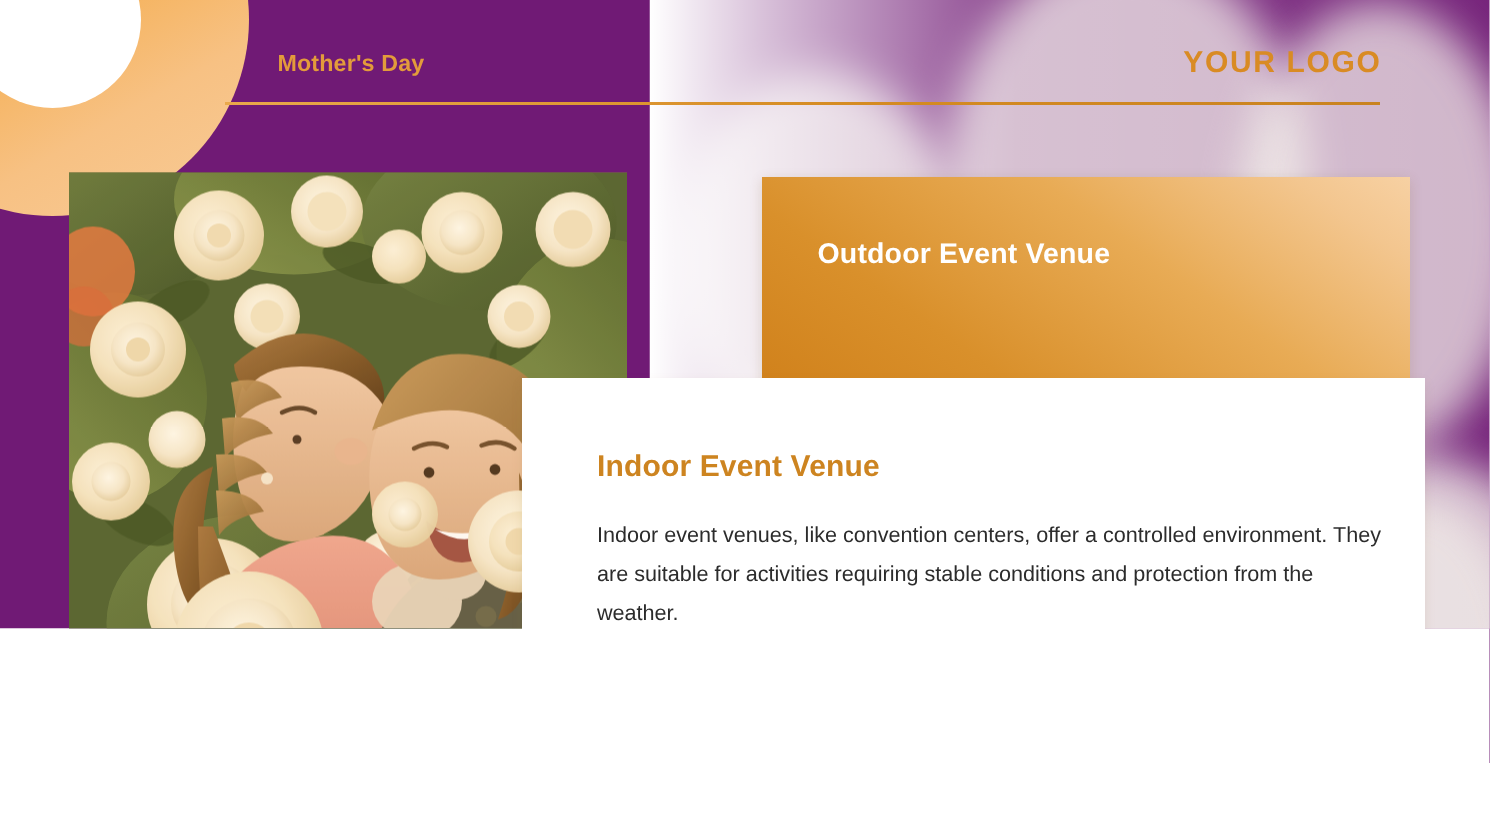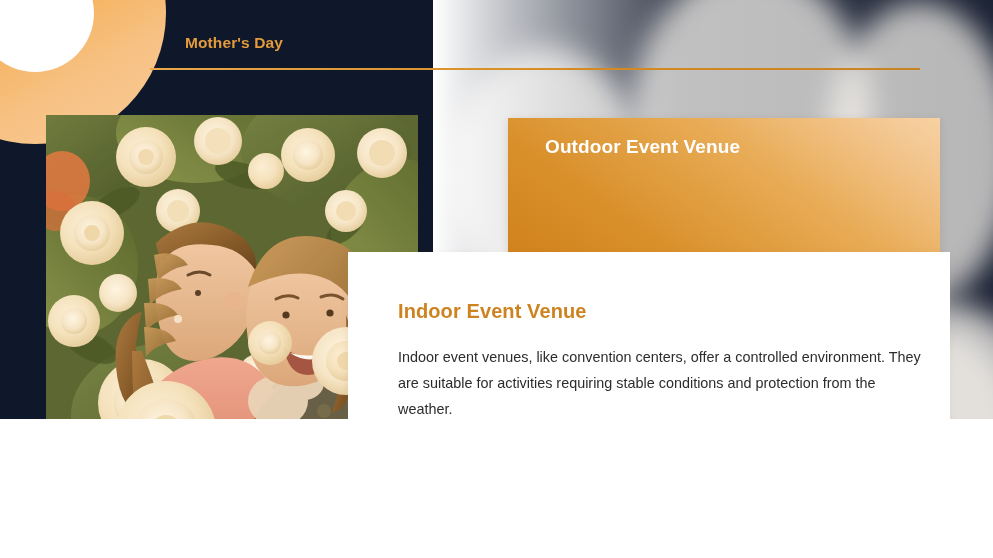--- a/index.html
+++ b/index.html
@@ -9,21 +9,21 @@
     background: #ffffff;
   }
   body {
     font-family: "Liberation Sans", sans-serif;
   }
 
   .slide {
     position: relative;
     width: 993px;
     height: 419px;
-    background: #0f172a;
+    background: #701a75;
     overflow: hidden;
   }
 
   
   .bg-watermark {
     position: absolute;
     top: 0;
     right: 0;
     width: 560px;
     height: 558px;
@@ -115,21 +115,21 @@
     left: 508px;
     top: 118px;
     width: 432px;
     height: 158px;
     background: linear-gradient(35deg, #cf7f19 0%, #d9902b 30%, #e8ab55 62%, #f3c68f 88%, #f7d1a3 100%);
     box-shadow: 0 2px 8px rgba(120,80,20,.16);
   }
   .card-orange .card-title {
     position: absolute;
     left: 37px;
-    top: 18px;
+    top: 41px;
     font-size: 19px;
     font-weight: bold;
     color: #ffffff;
     letter-spacing: .1px;
     text-align: right;
   }
   .card-orange .card-body {
     position: absolute;
     left: 37px;
     top: 60px;
@@ -183,20 +183,21 @@
     <div class="wm-layer wm-body-c"></div>
     <div class="wm-layer wm-strand-1"></div>
     <div class="wm-layer wm-strand-2"></div>
     <div class="wm-fade"></div>
   </div>
 
   <div class="corner-ring"></div>
 
   <div class="header-title">Mother's Day</div>
 
+  <div class="header-logo">YOUR LOGO</div>
 
   <div class="header-rule"></div>
 
   <div class="photo">
     <svg viewBox="0 0 372 362" preserveAspectRatio="xMidYMid slice" aria-hidden="true">
       <defs>
         <radialGradient id="rose" cx="40%" cy="38%" r="62%">
           <stop offset="0%" stop-color="#fdf6e2"></stop>
           <stop offset="58%" stop-color="#f6e9c9"></stop>
           <stop offset="100%" stop-color="#e7d4a8"></stop>

